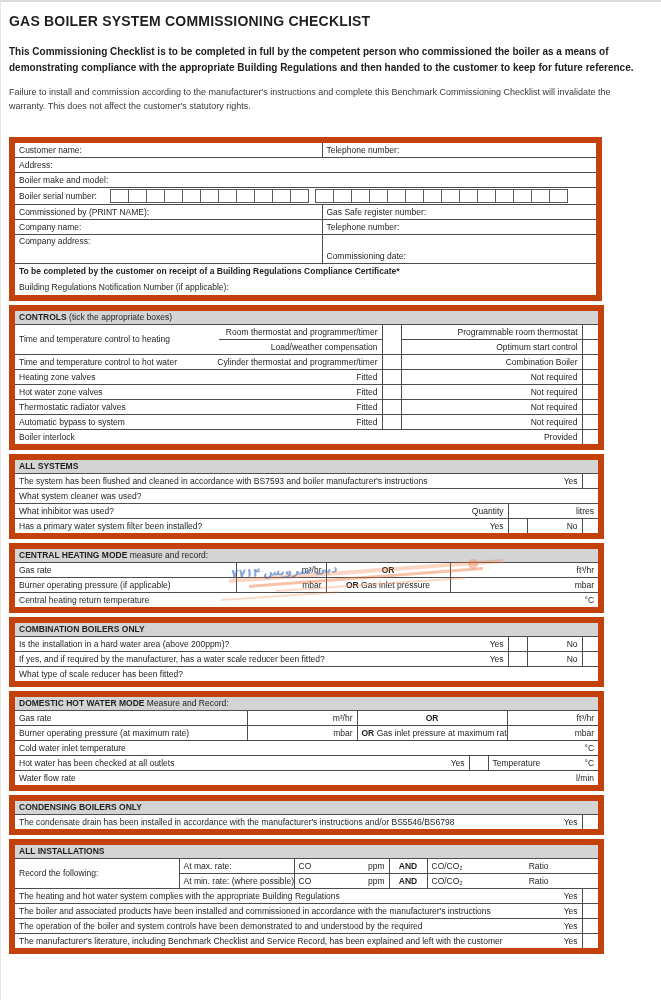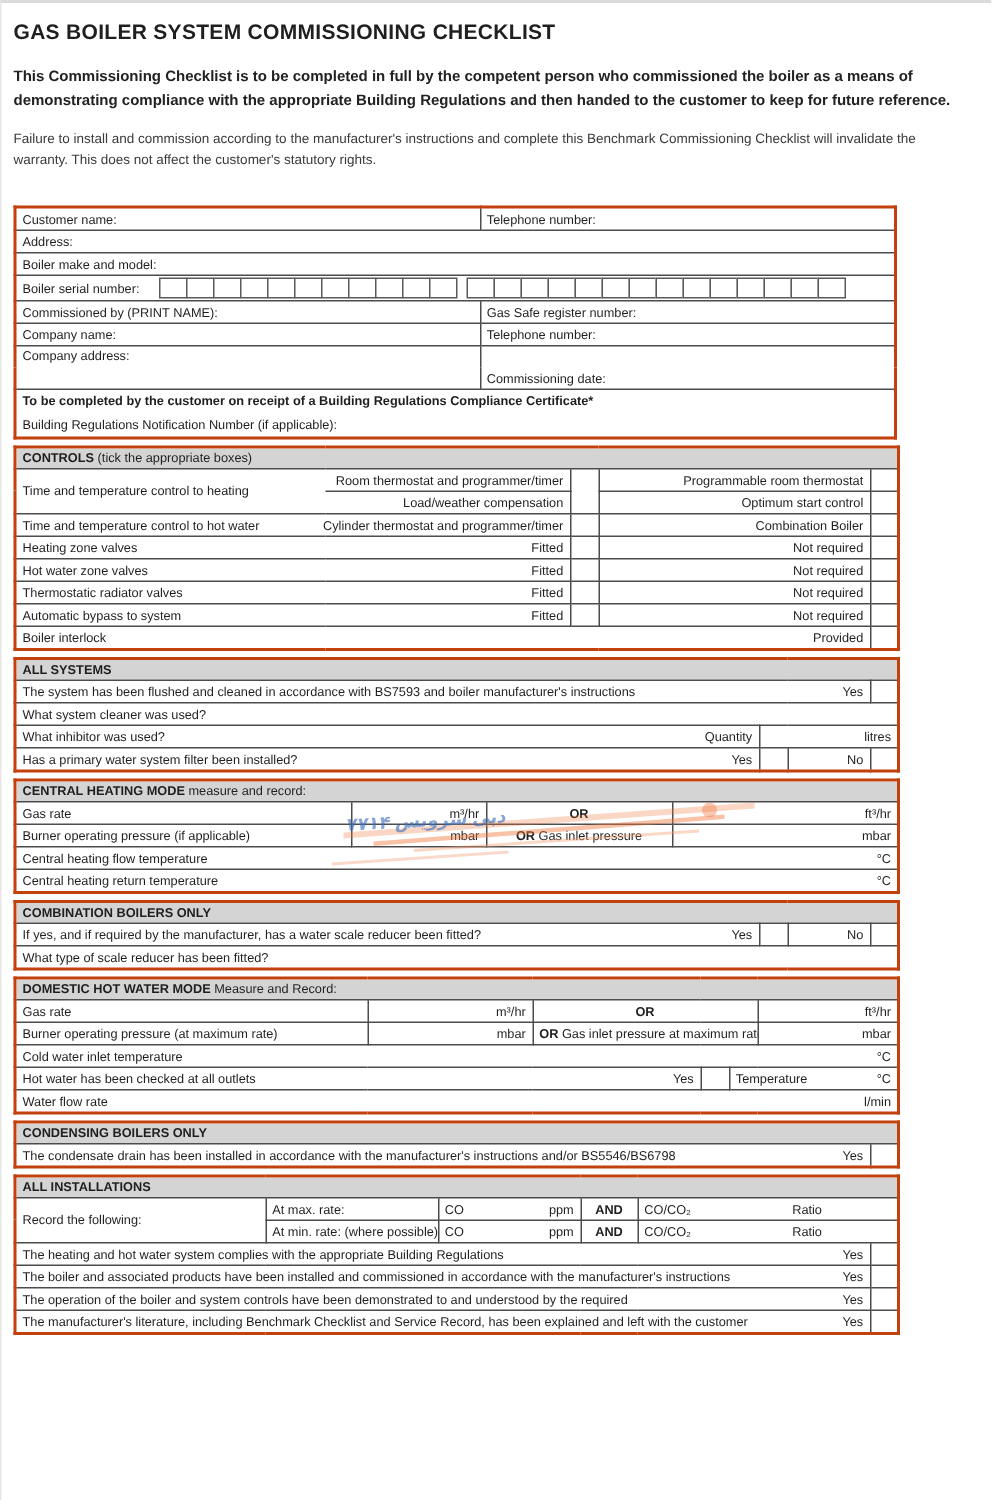--- a/index.html
+++ b/index.html
@@ -9,21 +9,21 @@
     font-family:"Liberation Sans","DejaVu Sans",sans-serif;color:#1f1f1f;
     padding:8px 8px 0 8px;overflow:hidden;
   }
   .title{font-size:14px;font-weight:bold;margin:3px 0 15px 0;letter-spacing:.2px;}
   .intro-bold{font-size:10px;font-weight:bold;line-height:1.6;margin:0 0 9px 0;width:645px;color:#222;}
   .intro-note{font-size:9px;line-height:1.6;margin:0;width:630px;color:#3a3a3a;}
   .tbl{border-collapse:collapse;width:589px;table-layout:fixed;margin-top:4px;}
   .tbl.first{margin-top:23px;}
   .tbl td{border:1px solid #4c4c4c;font-size:8.5px;padding:1.5px 4px;height:11px;
           vertical-align:middle;overflow:hidden;white-space:nowrap;}
-  .tbl{border:2px solid #c2410c;padding-left:27px;}
+  .tbl{border:6px solid #c2410c;padding-left:27px;}
   .tbl td.hdr{background:#d4d4d4;font-weight:bold;height:10px;}
   .hdr .norm{font-weight:normal;}
   .b{font-weight:bold;}
   .r{text-align:right;}
   .c{text-align:center;}
   .lr{display:flex;justify-content:space-between;align-items:center;}
   .nobr-r{border-right:none !important;}
   .nobr-l{border-left:none !important;}
   .compliance-cell{height:auto;padding:3px 4px 4px 4px;}
   .compliance-cell div{line-height:12px;}
@@ -295,28 +295,20 @@
       </tr>
       <tr>
         <td>Burner operating pressure (if applicable)</td>
         <td class="r"><span>mbar</span></td>
         <td class="c"><span class="b">OR</span> <span>Gas inlet pressure</span></td>
         <td class="r"><span>mbar</span></td>
       </tr>
       <tr>
         <td colspan="4">
           <div class="lr">
-                <span>Central heating flow temperature</span>
-                <span>°C</span>
-              </div>
-        </td>
-      </tr>
-      <tr>
-        <td colspan="4">
-          <div class="lr">
                 <span>Central heating return temperature</span>
                 <span>°C</span>
               </div>
         </td>
       </tr>
     </tbody>
       </table>
   </div>
 
   <table class="tbl">
@@ -326,20 +318,31 @@
         <col style="width:55px">
         <col style="width:19px">
       </colgroup>
     <tbody>
         <tr>
           <td class="hdr" colspan="4">COMBINATION BOILERS ONLY</td>
         </tr>
     <tr>
       <td>
         <div class="lr">
+              <span>Is the installation in a hard water area (above 200ppm)?</span>
+              <span>Yes</span>
+            </div>
+      </td>
+      <td></td>
+      <td class="r">No</td>
+      <td></td>
+    </tr>
+    <tr>
+      <td>
+        <div class="lr">
               <span>If yes, and if required by the manufacturer, has a water scale reducer been fitted?</span>
               <span>Yes</span>
             </div>
       </td>
       <td></td>
       <td class="r">No</td>
       <td></td>
     </tr>
     <tr>
       <td colspan="4"><span>What type of scale reducer has been fitted?</span></td>

